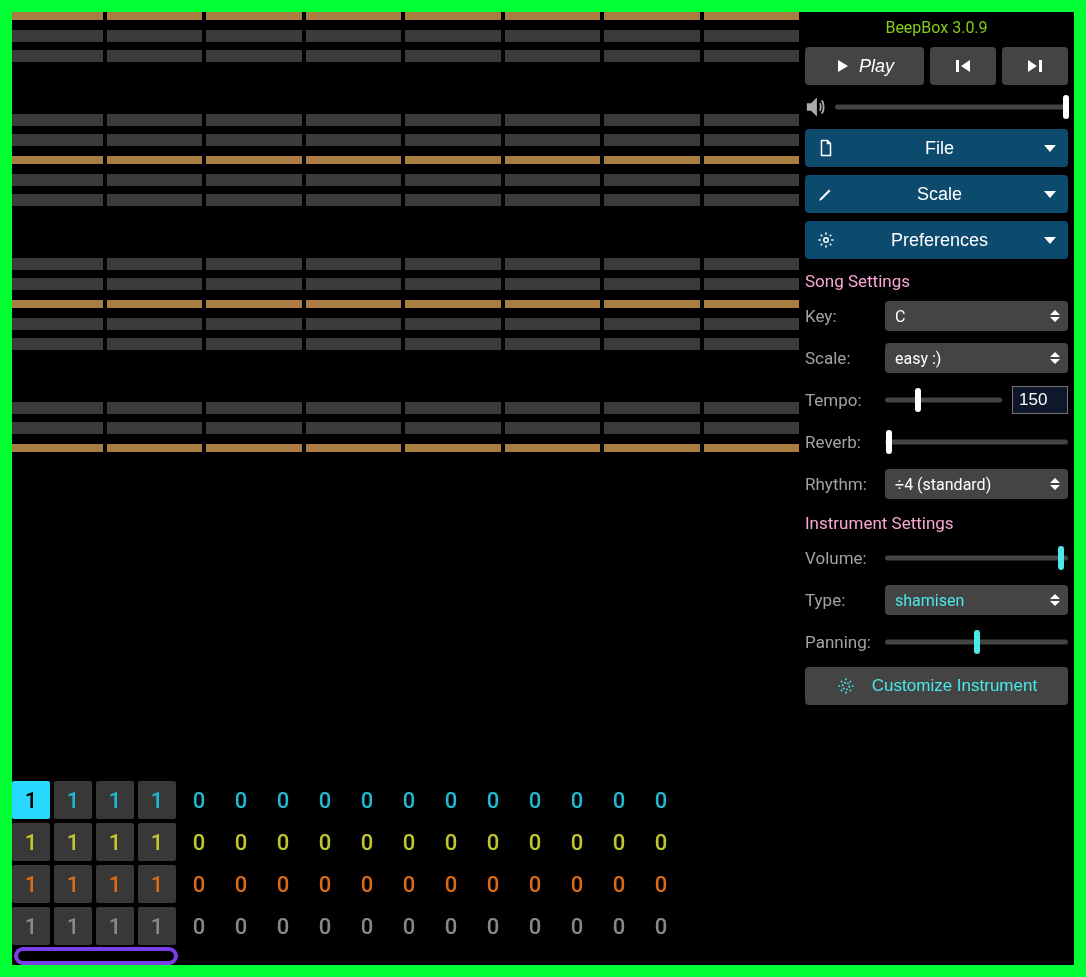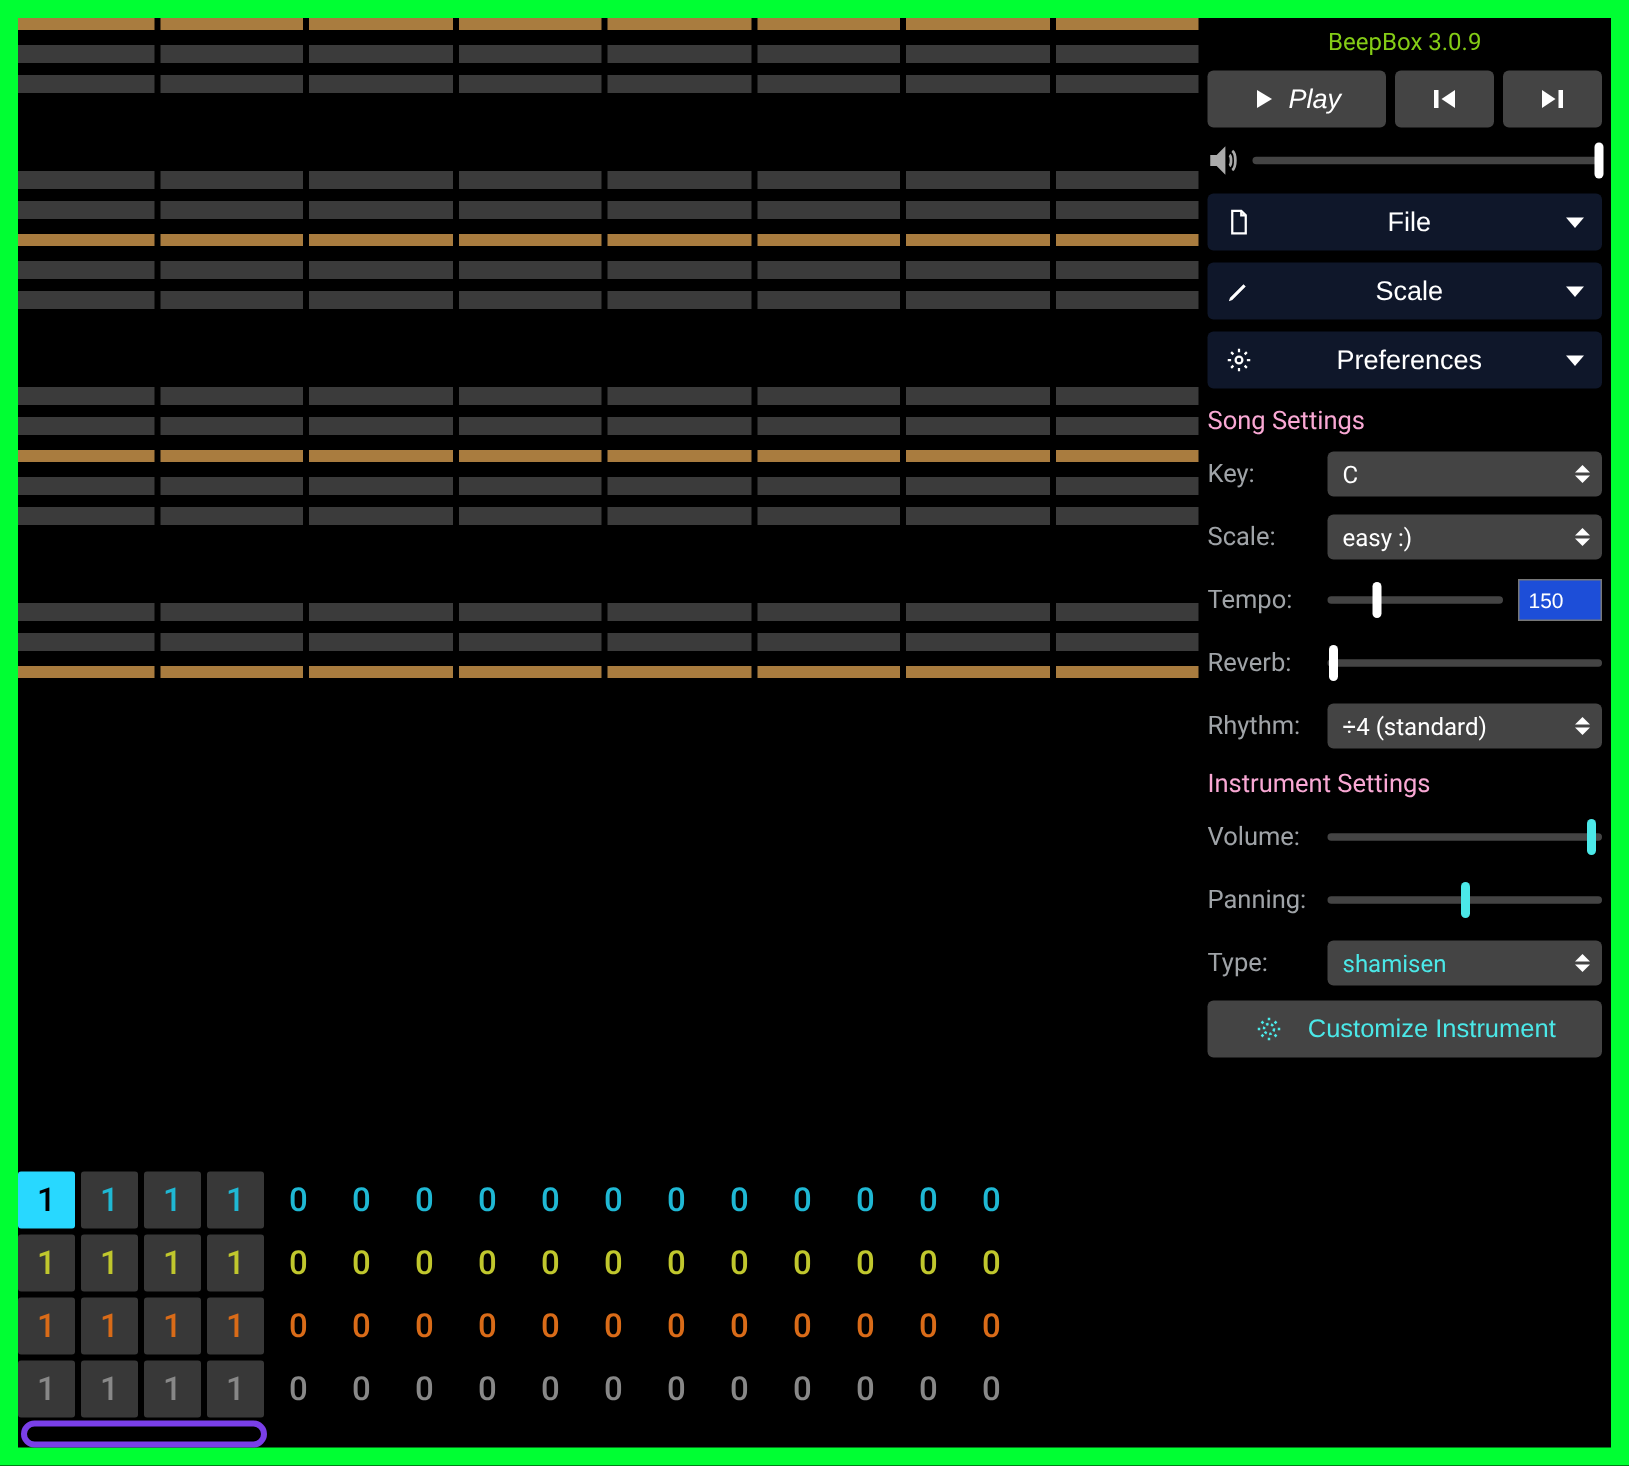--- a/index.html
+++ b/index.html
@@ -133,21 +133,21 @@
     top:50%;
     width:6px;
     height:24px;
     background:#fff;
     border-radius:3px;
     transform:translate(-50%,-50%);
   }
   .slider.cyan .thumb { background:#4be8e8; }
   .slider.vol .thumb { left: 99%; }
   .menu-btn {
-    background:#0f172a;
+    background:#0c4a6e;
     border:none;
     color:#fff;
     height:38px;
     border-radius:4px;
     display:flex;
     align-items:center;
     padding:0 12px;
     font-size:18px;
     cursor:pointer;
     position:relative;
@@ -183,25 +183,25 @@
   }
   .select .spinner .up,.select .spinner .down{
     width:0;height:0;
     border-left:5px solid transparent;
     border-right:5px solid transparent;
   }
   .select .spinner .up{ border-bottom:5px solid #fff;}
   .select .spinner .down{ border-top:5px solid #fff;}
   .tempo-input {
     width:56px;
-    background:#1d4ed8;
+    background:#0f172a;
     border:1px solid #777;
     color:#fff;
     height:28px;
-    font-size:14px;
+    font-size:17px;
     padding:0 6px;
     text-align:left;
   }
   .customize-btn {
     background:#444;
     border:none;
     height:38px;
     border-radius:4px;
     display:flex;
     align-items:center;
@@ -584,38 +584,38 @@
 
     <div class="setting-row">
       <span class="label">Volume:</span>
       <div class="slider cyan">
         <div class="track"></div>
           <div class="thumb" style="left: 96%;"></div>
       </div>
     </div>
 
     <div class="setting-row">
-      <span class="label">Panning:</span>
-      <div class="slider cyan">
-        <div class="track"></div>
-          <div class="thumb" style="left: 50%;"></div>
-      </div>
-    </div>
-
-    <div class="setting-row">
       <span class="label">Type:</span>
       <div class="select cyan">
         <span>shamisen</span>
         <span class="spinner">
             <span class="up"></span>
             <span class="down"></span>
           </span>
       </div>
     </div>
 
+    <div class="setting-row">
+      <span class="label">Panning:</span>
+      <div class="slider cyan">
+        <div class="track"></div>
+          <div class="thumb" style="left: 50%;"></div>
+      </div>
+    </div>
+
     <button class="customize-btn">
       <svg width="20" height="20" viewBox="0 0 24 24">
           <circle cx="12" cy="12" r="4" fill="none" stroke="#4be8e8" stroke-width="2" stroke-dasharray="2 2"></circle>
           <path d="M12 3v2M12 19v2M3 12h2M19 12h2M6 6l1.5 1.5M16.5 16.5L18 18M6 18l1.5-1.5M16.5 7.5L18 6" stroke="#4be8e8" stroke-width="2"></path>
         </svg>
       <span>Customize Instrument</span>
     </button>
 
   </div>
 </div>

